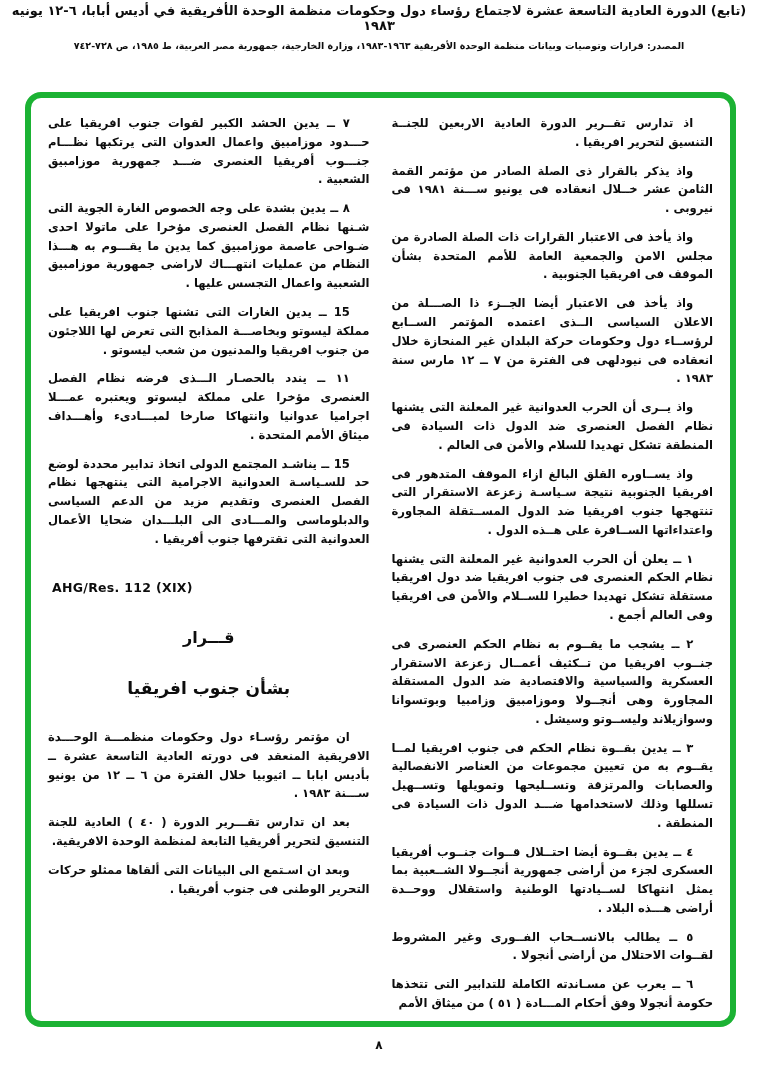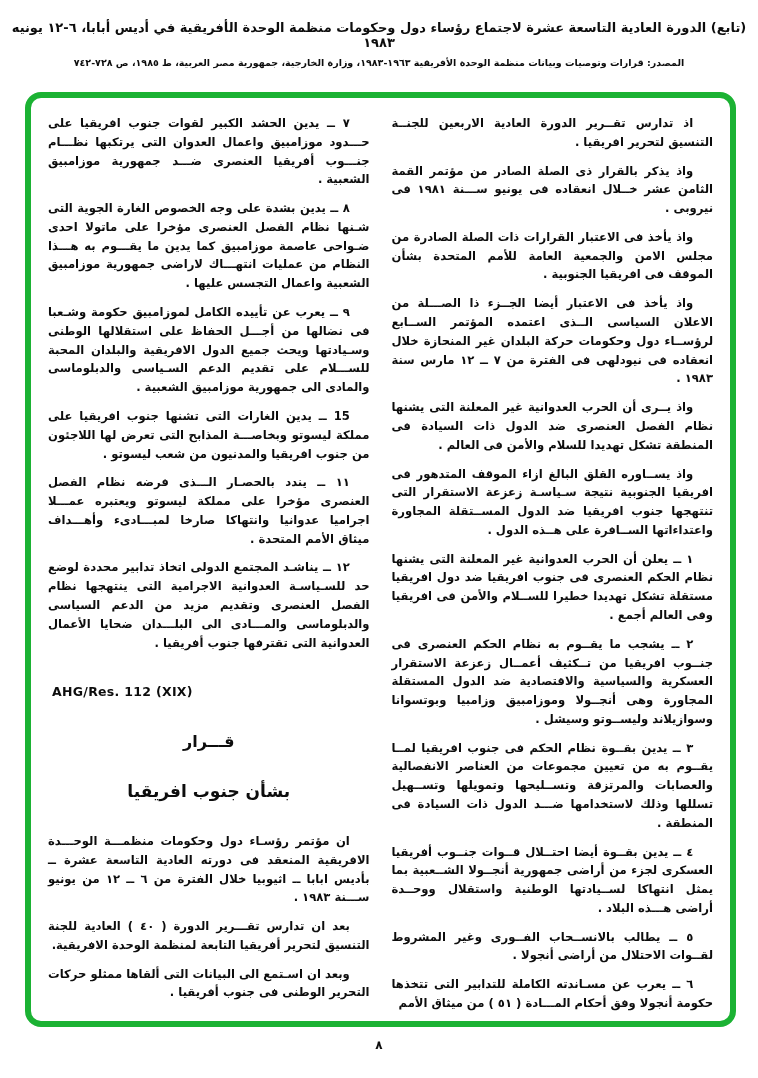--- a/index.html
+++ b/index.html
@@ -10,21 +10,21 @@
   body {
     position: relative;
     width: 758px;
     height: 1078px;
     font-family: "DejaVu Sans", sans-serif;
     color: #0d0d0d;
     overflow: hidden;
   }
   .doc-header {
     position: absolute;
-    top: 20px;
+    top: 3px;
     left: 0;
     width: 100%;
     text-align: center;
     direction: rtl;
   }
   .doc-header .line1 {
     font-size: 13px;
     font-weight: 700;
     letter-spacing: 0.2px;
     margin: 0 10px;
@@ -122,24 +122,23 @@
       <p>٢ ــ يشجب ما يقــوم به نظام الحكم العنصرى فى جنــوب افريقيا من تــكثيف أعمــال زعزعة الاستقرار العسكرية والسياسية والاقتصادية ضد الدول المستقلة المجاورة وهى أنجــولا وموزامبيق وزامبيا وبوتسوانا وسوازيلاند وليســوتو وسيشل .</p>
       <p>٣ ــ يدين بقــوة نظام الحكم فى جنوب افريقيا لمــا يقــوم به من تعيين مجموعات من العناصر الانفصالية والعصابات والمرتزقة وتســليحها وتمويلها وتســهيل تسللها وذلك لاستخدامها ضـــد الدول ذات السيادة فى المنطقة .</p>
       <p>٤ ــ يدين بقــوة أيضا احتــلال قــوات جنــوب أفريقيا العسكرى لجزء من أراضى جمهورية أنجــولا الشــعبية بما يمثل انتهاكا لســيادتها الوطنية واستقلال ووحــدة أراضى هـــذه البلاد .</p>
       <p>٥ ــ يطالب بالانســحاب الفــورى وغير المشروط لقــوات الاحتلال من أراضى أنجولا .</p>
       <p>٦ ــ يعرب عن مسـاندته الكاملة للتدابير التى تتخذها حكومة أنجولا وفق أحكام المـــادة ( ٥١ ) من ميثاق الأمم</p>
     </section>
 
     <section class="col">
       <p>٧ ــ يدين الحشد الكبير لقوات جنوب افريقيا على حـــدود موزامبيق واعمال العدوان التى يرتكبها نظـــام جنـــوب أفريقيا العنصرى ضـــد جمهورية موزامبيق الشعبية .</p>
       <p>٨ ــ يدين بشدة على وجه الخصوص الغارة الجوية التى شـنها نظام الفصل العنصرى مؤخرا على ماتولا احدى ضـواحى عاصمة موزامبيق كما يدين ما يقـــوم به هـــذا النظام من عمليات انتهـــاك لاراضى جمهورية موزامبيق الشعبية واعمال التجسس عليها .</p>
-      <p>٩ ــ يعرب عن تأييده الكامل لموزامبيق حكومة وشـعبا فى نضالها من أجـــل الحفاظ على استقلالها الوطنى وسـيادتها ويحث جميع الدول الافريقية والبلدان المحبة للســـلام على تقديم الدعم السـياسى والدبلوماسى والمادى الى جمهورية موزامبيق الشعبية .</p>
       <p>15 ــ يدين الغارات التى تشنها جنوب افريقيا على مملكة ليسوتو وبخاصـــة المذابح التى تعرض لها اللاجئون من جنوب افريقيا والمدنيون من شعب ليسوتو .</p>
       <p>١١ ــ يندد بالحصـار الـــذى فرضه نظام الفصل العنصرى مؤخرا على مملكة ليسوتو ويعتبره عمـــلا اجراميا عدوانيا وانتهاكا صارخا لمبـــادىء وأهـــداف ميثاق الأمم المتحدة .</p>
-      <p>١٢ ــ يناشـد المجتمع الدولى اتخاذ تدابير محددة لوضع حد للسـياسـة العدوانية الاجرامية التى ينتهجها نظام الفصل العنصرى وتقديم مزيد من الدعم السياسى والدبلوماسى والمـــادى الى البلـــدان ضحايا الأعمال العدوانية التى تقترفها جنوب أفريقيا .</p>
+      <p>15 ــ يناشـد المجتمع الدولى اتخاذ تدابير محددة لوضع حد للسـياسـة العدوانية الاجرامية التى ينتهجها نظام الفصل العنصرى وتقديم مزيد من الدعم السياسى والدبلوماسى والمـــادى الى البلـــدان ضحايا الأعمال العدوانية التى تقترفها جنوب أفريقيا .</p>
 
       <p class="res-ref">AHG/Res. 112  (XIX)</p>
       <p class="heading">قـــرار</p>
       <p class="subheading">بشأن جنوب افريقيا</p>
 
       <p class="after-headings">ان مؤتمر رؤسـاء دول وحكومات منظمـــة الوحـــدة الافريقية المنعقد فى دورته العادية التاسعة عشرة ــ بأديس ابابا ــ اثيوبيا خلال الفترة من ٦ ــ ١٢ من يونيو ســـنة ١٩٨٣ .</p>
       <p>بعد ان تدارس تقـــرير الدورة ( ٤٠ ) العادية للجنة التنسيق لتحرير أفريقيا التابعة لمنظمة الوحدة الافريقية.</p>
       <p>وبعد ان اسـتمع الى البيانات التى ألقاها ممثلو حركات التحرير الوطنى فى جنوب أفريقيا .</p>
     </section>
 

